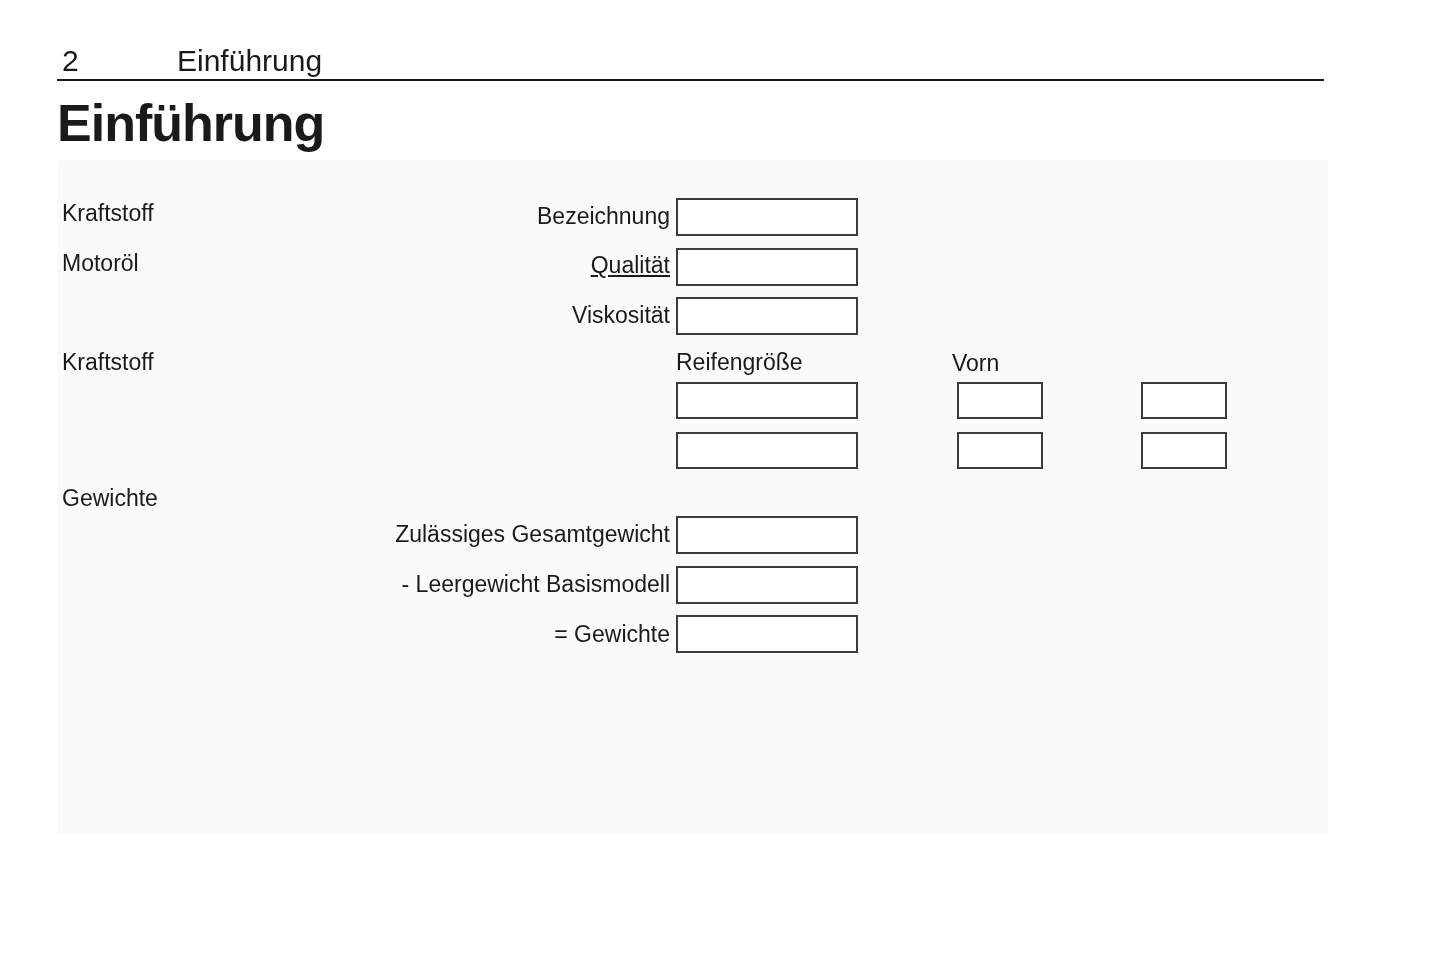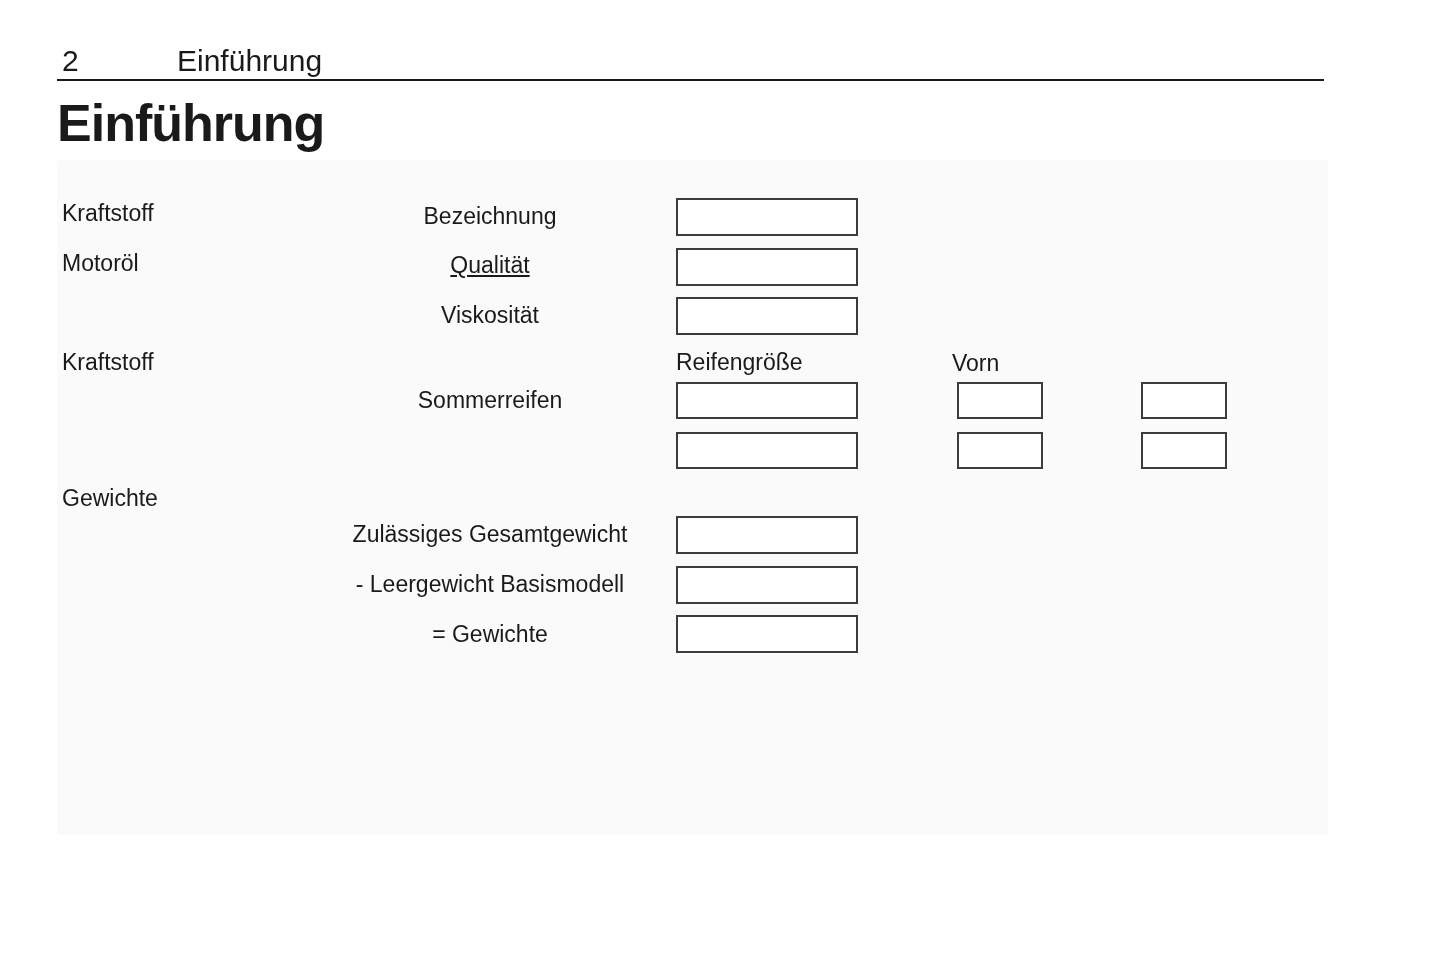--- a/index.html
+++ b/index.html
@@ -50,23 +50,23 @@
     background: var(--panel-bg);
     border-radius: 3px;
   }
   .lbl {
     font-size: 23px;
     line-height: 1.15;
     white-space: nowrap;
   }
   .section-lbl { left: 62px; }
   .flabel {
-    left: 295px;
+    left: 280px;
     width: 390px;
-    text-align: center;
+    text-align: right;
   }
   .col-hdr { }
   .box {
     background: var(--box-bg);
     border: 2px solid var(--box-border);
     font-size: 24px;
     line-height: 34px;
     padding: 0 6px;
     overflow: hidden;
     white-space: nowrap;
@@ -98,21 +98,20 @@
   <div class="abs box box-wide" style="top:248px;"></div>
 
   <div class="abs lbl flabel" style="top:302px;">Viskosität</div>
   <div class="abs box box-wide" style="top:297px;"></div>
 
   <div class="abs lbl section-lbl" style="top:349px;">Kraftstoff</div>
   <div class="abs lbl col-hdr" style="left:676px; top:349px;">Reifengröße</div>
   <div class="abs lbl col-hdr" style="left:952px; top:350px;">Vorn</div>
   <div class="abs lbl col-hdr" style="left:1141px; top:349px;margin-top:32px;">Hinten</div>
 
-  <div class="abs lbl flabel" style="top:387px;">Sommerreifen</div>
   <div class="abs box box-wide box-tire" style="top:382px;"></div>
   <div class="abs box box-small" style="left:957px; top:382px;"></div>
   <div class="abs box box-small" style="left:1141px; top:382px;"></div>
 
   <div class="abs box box-wide box-tire" style="top:432px;"></div>
   <div class="abs box box-small" style="left:957px; top:432px;"></div>
   <div class="abs box box-small" style="left:1141px; top:432px;"></div>
 
   <div class="abs lbl section-lbl" style="top:485px;">Gewichte</div>
 

